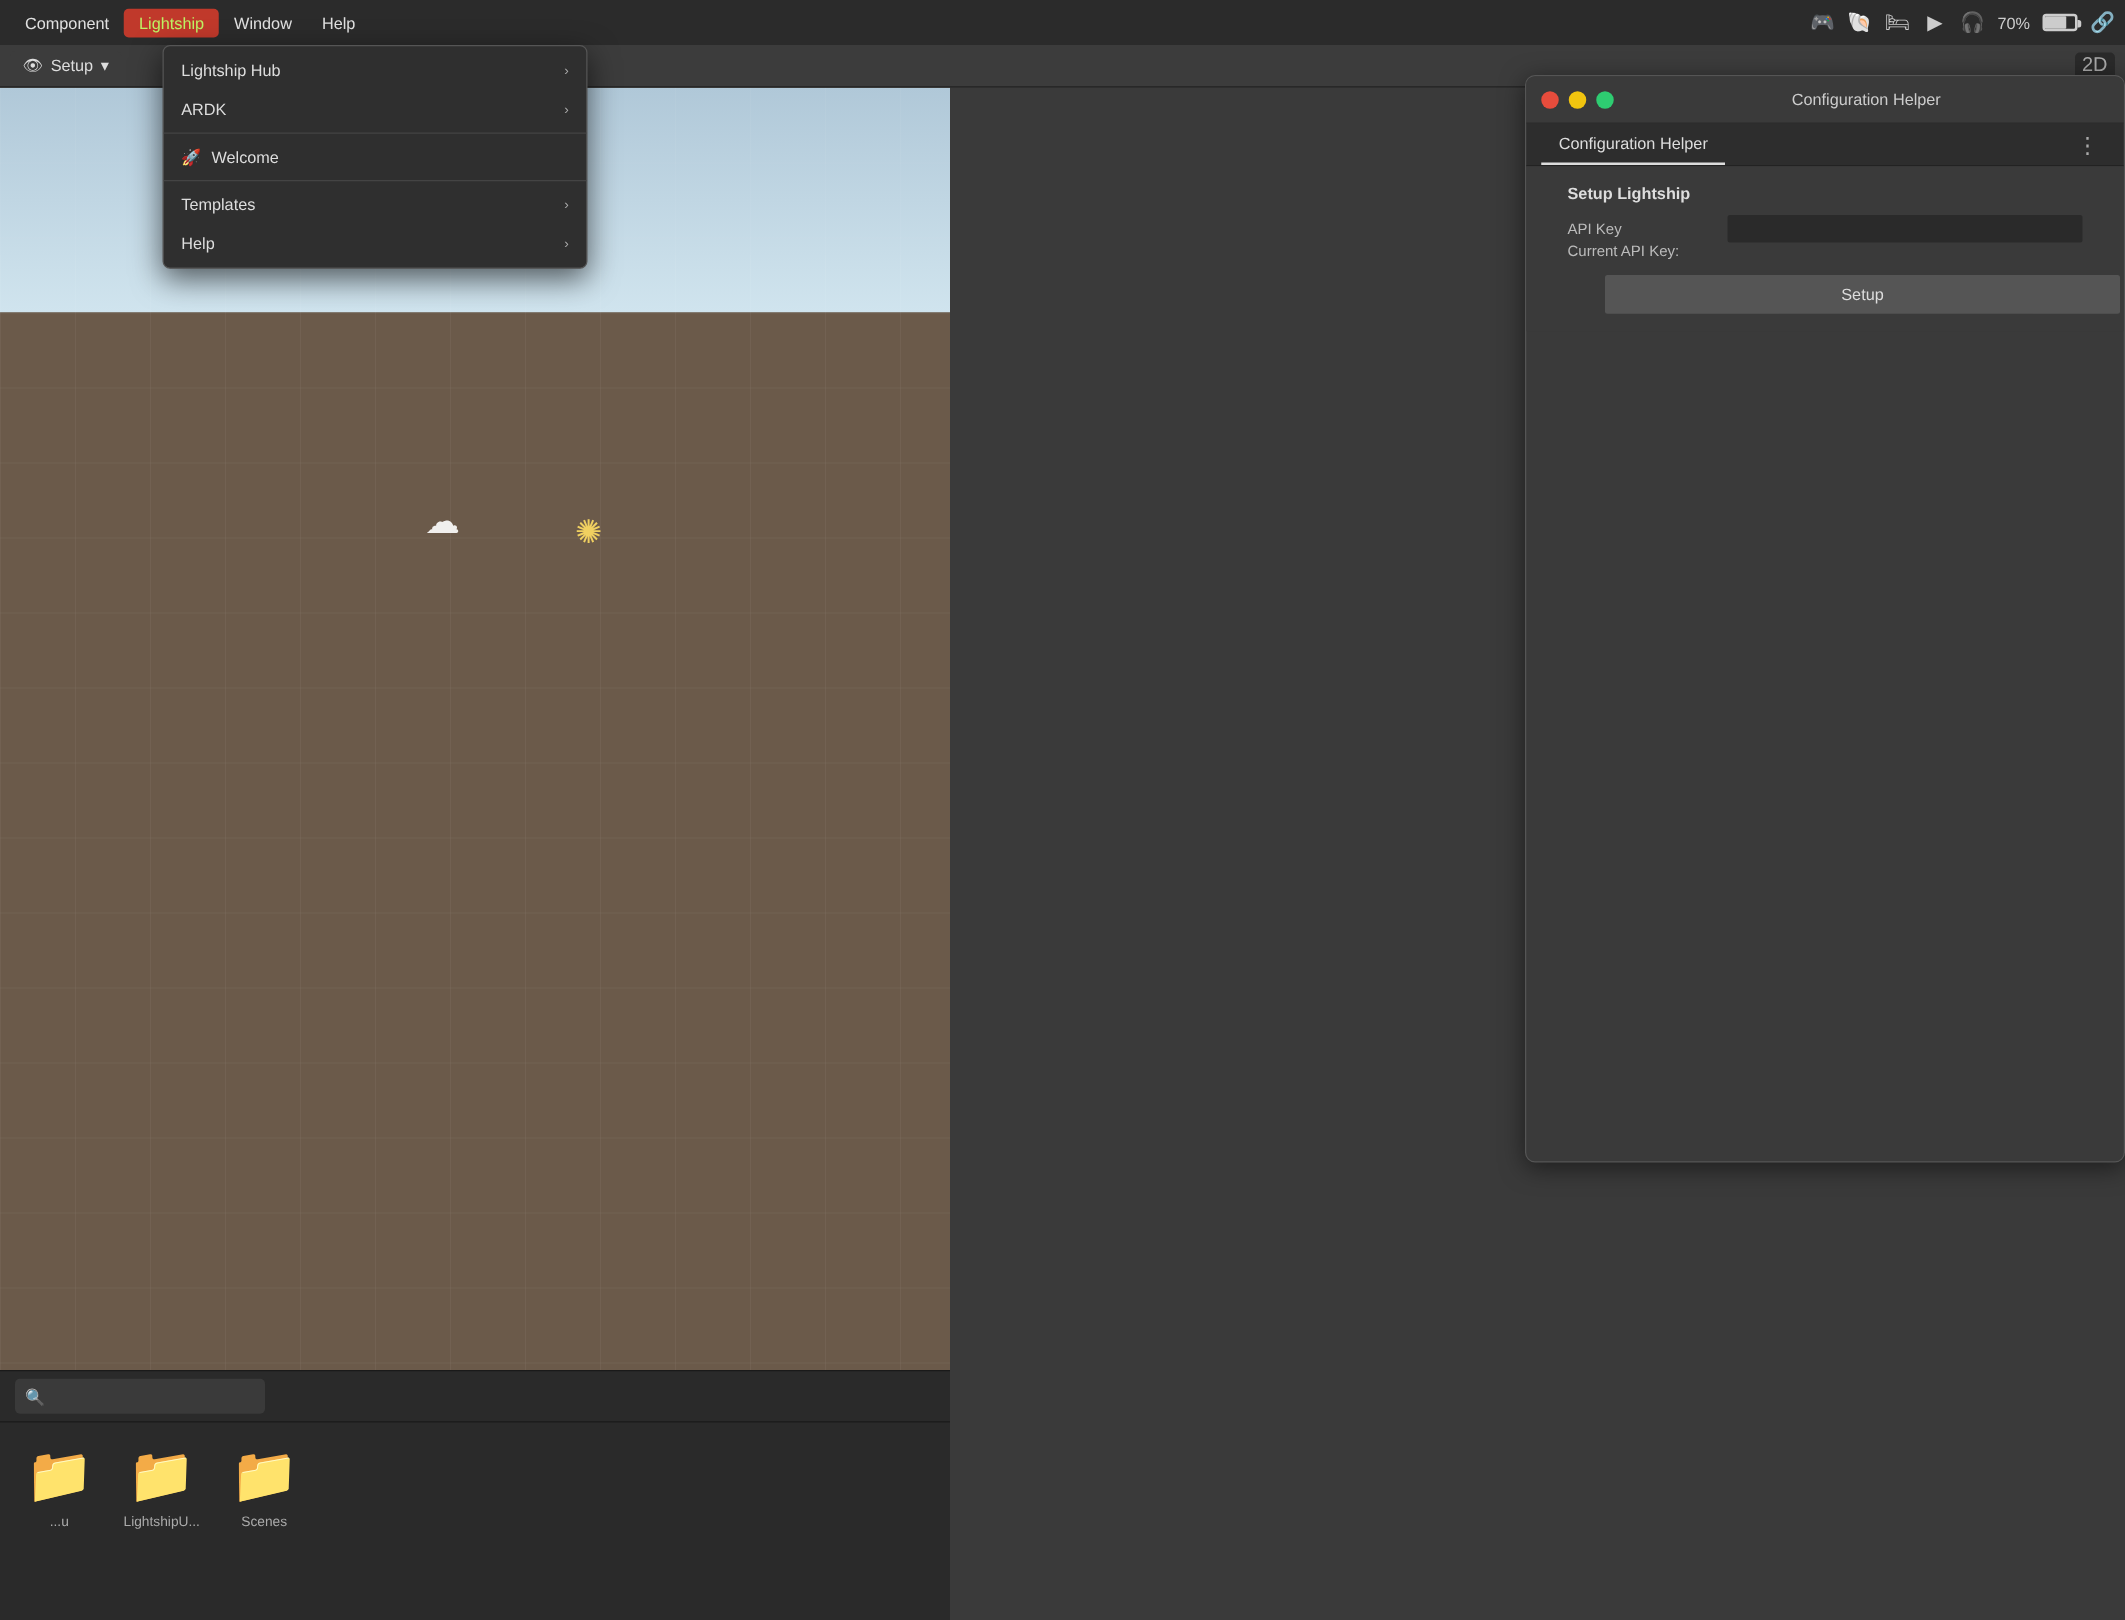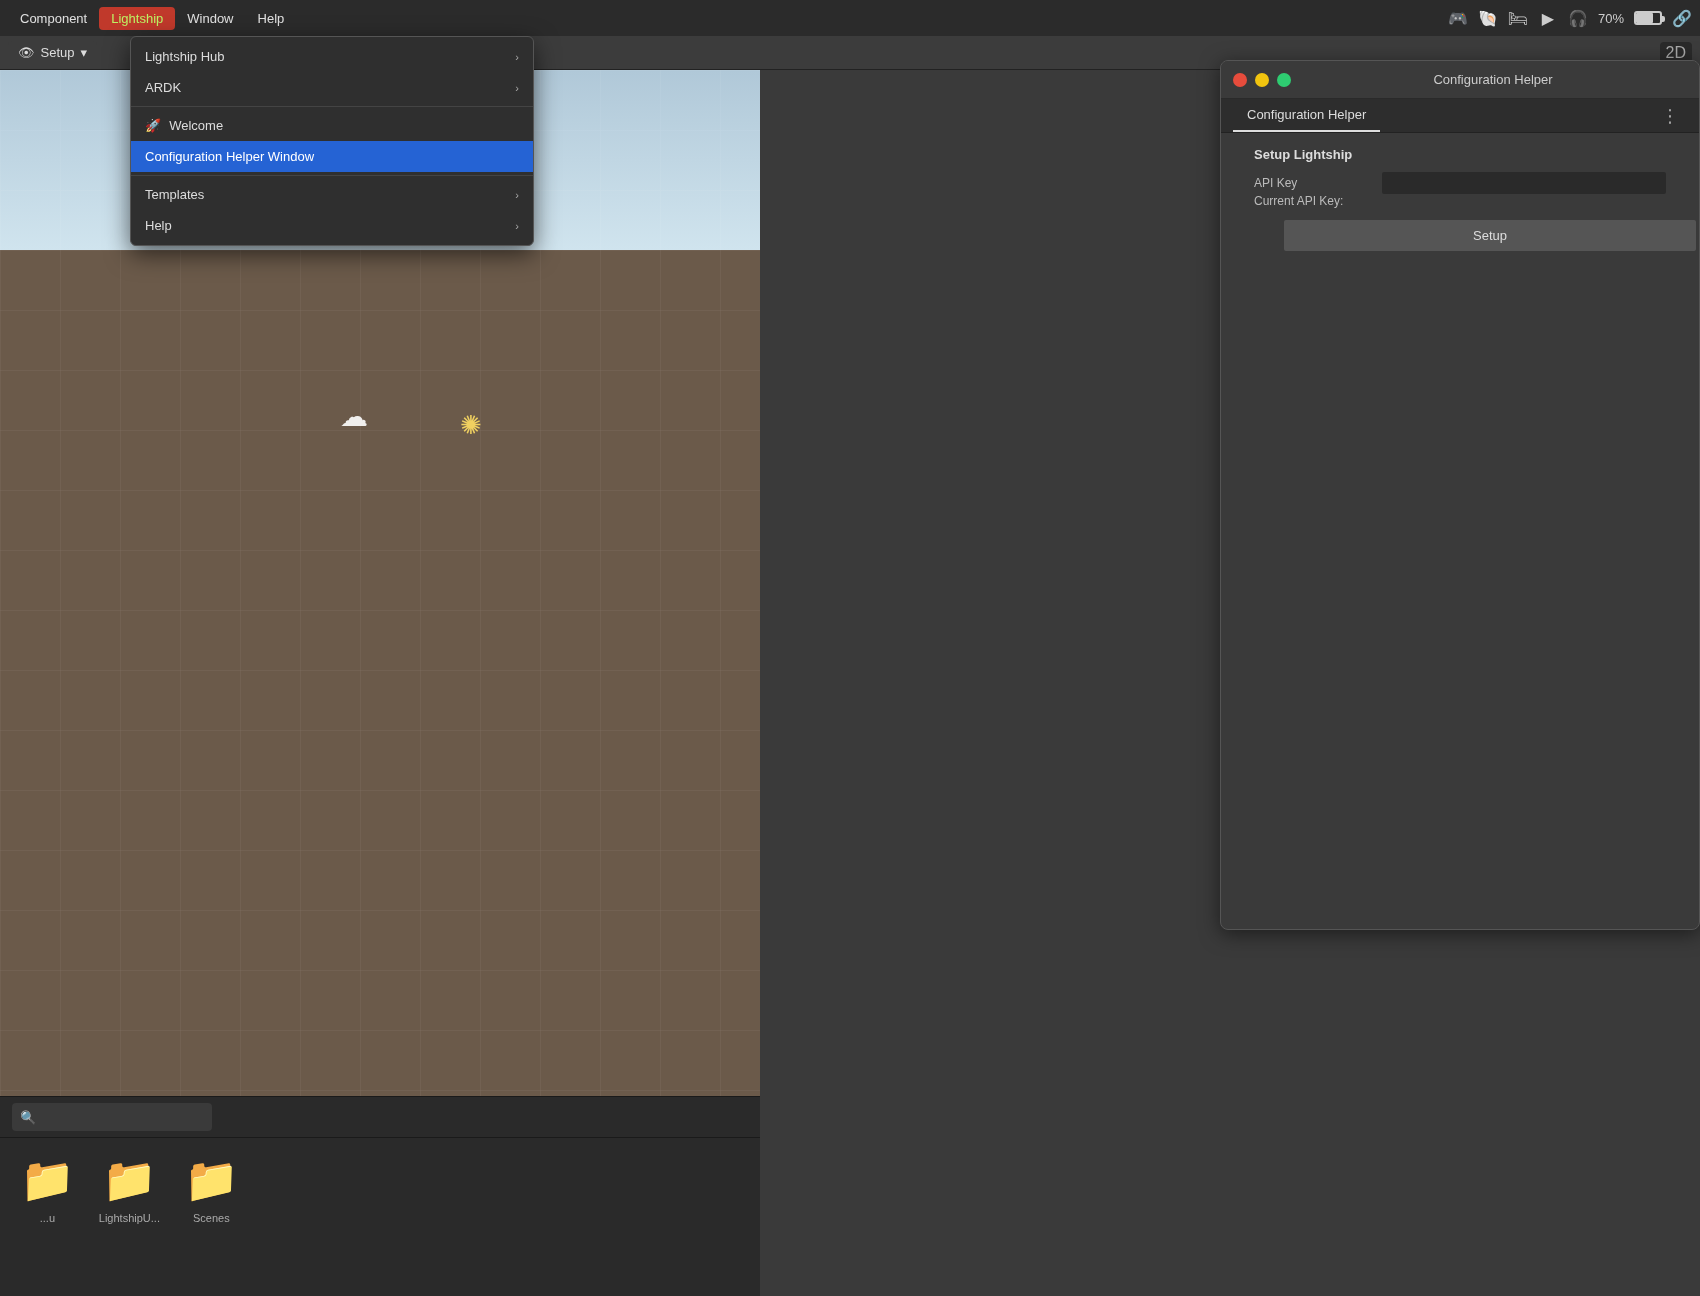--- a/index.html
+++ b/index.html
@@ -216,21 +216,21 @@
       position: absolute;
       top: 36px;
       left: 130px;
       z-index: 200;
     }
     .dropdown-main {
       background: #2f2f2f;
       border: 1px solid #555;
       border-radius: 6px;
       box-shadow: 0 8px 24px rgba(0,0,0,0.6);
-      width: 404px;
+      width: 340px;
       padding: 4px 0;
     }
     .dropdown-item {
       display: flex;
       align-items: center;
       padding: 8px 14px;
       cursor: pointer;
       color: #ddd;
       font-size: 13px;
       gap: 8px;
@@ -454,25 +454,20 @@
 
     <div class="dropdown-separator"></div>
 
     <div class="dropdown-item">
       <div class="dropdown-item-left">
         <span>🚀</span>
         <span>Welcome</span>
       </div>
     </div>
 
-    <div class="dropdown-item highlighted">
-      <div class="dropdown-item-left">
-        <span>Configuration Helper Window</span>
-      </div>
-    </div>
 
     <div class="dropdown-separator"></div>
 
     <div class="dropdown-item">
       <div class="dropdown-item-left">
         <span>Templates</span>
       </div>
       <span class="dropdown-arrow">›</span>
     </div>
 

